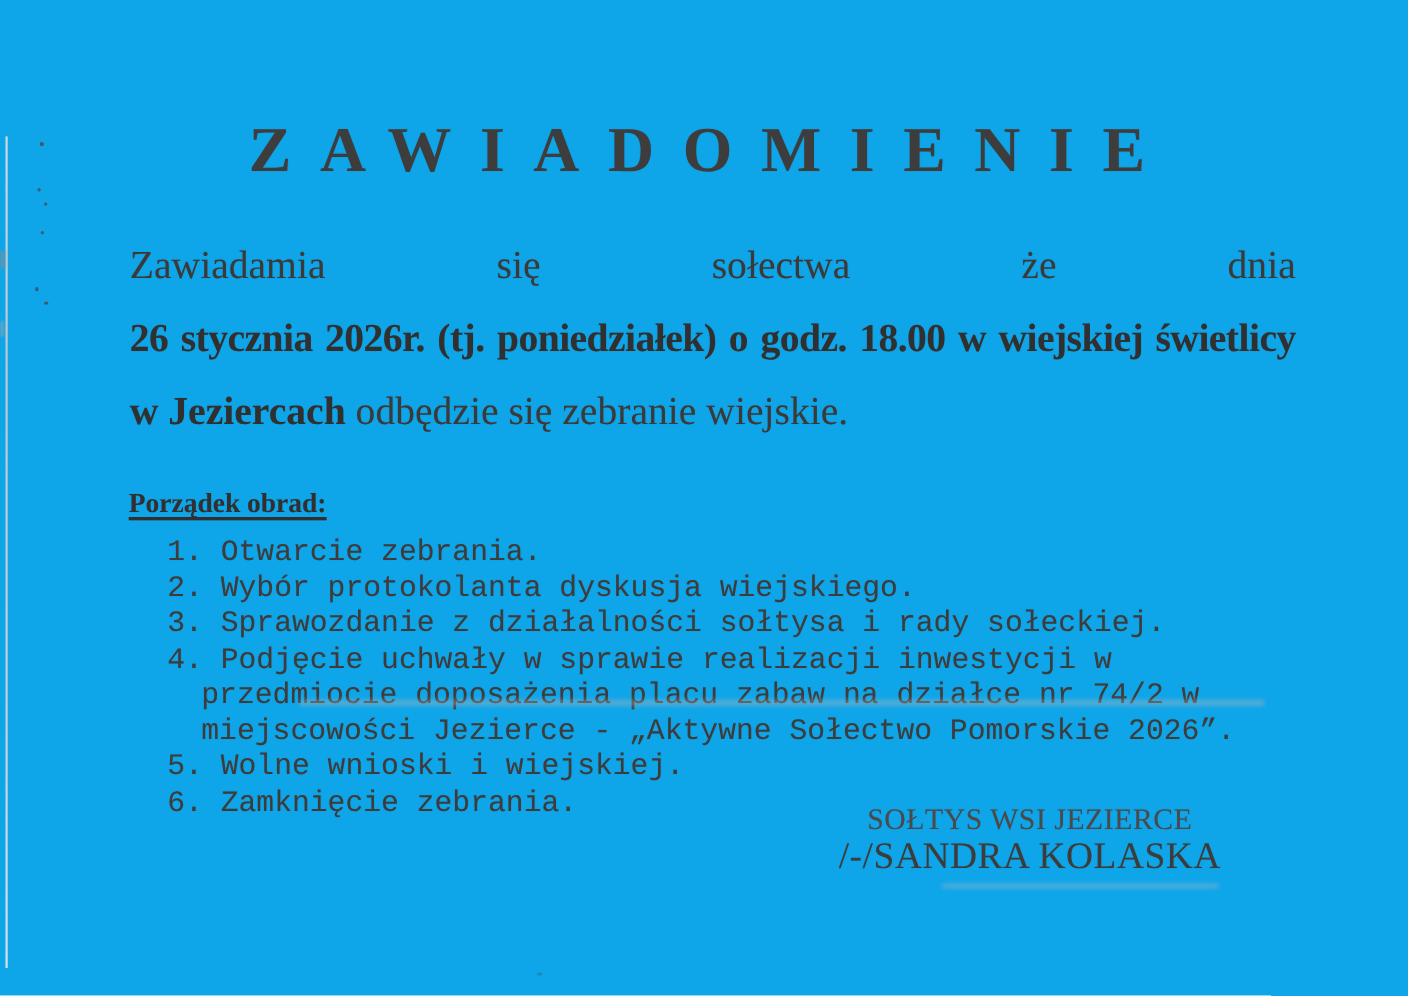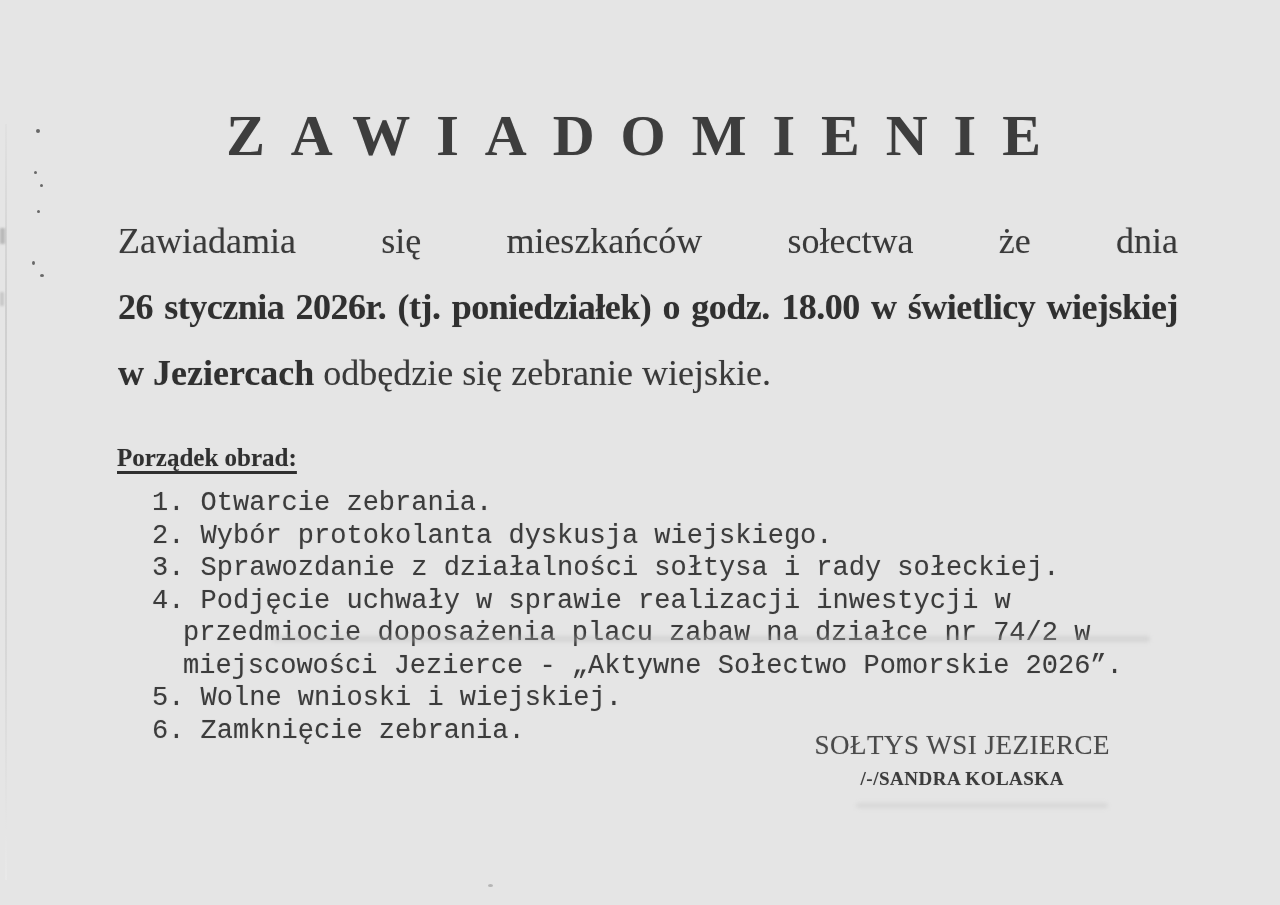--- a/index.html
+++ b/index.html
@@ -4,21 +4,21 @@
 <style>
   html, body {
     margin: 0;
     padding: 0;
     background: #ffffff;
   }
   .page {
     position: relative;
     width: 1280px;
     height: 905px;
-    background: #e5e5e5;
+    background: #0ea5e9;
     overflow: hidden;
     font-family: "Liberation Serif", "DejaVu Serif", serif;
     color: #383838;
     text-shadow: 0 0 1px rgba(90,90,90,0.35);
   }
 
   
   .title {
     position: absolute;
     top: 102px;
@@ -96,23 +96,23 @@
     text-align: center;
     color: #4a4a4a;
     margin-left: 40px;
   }
   .sig-role {
     font-size: 27px;
     line-height: 33px;
     letter-spacing: 0.5px;
   }
   .sig-name {
-    font-size: 19px;
+    font-size: 34px;
     line-height: 33px;
-    font-weight: 700;
+    font-weight: 400;
     letter-spacing: 0.5px;
     color: #3c3c3c;
   }
 
   
   .artifact { position: absolute; pointer-events: none; }
   .vline {
     left: 5px; top: 124px; width: 2px; height: 756px;
     background: linear-gradient(#e0e0e0, #cdcdcd 25%, #d6d6d6 70%, #e9e9e9);
     opacity: 0.9;
@@ -141,37 +141,36 @@
 <body>
 
 <div class="page">
 
   <div class="title">ZAWIADOMIENIE</div>
 
   <div class="intro">
     <div class="line">
         <span>Zawiadamia</span>
         <span>się</span>
-        <span>mieszkańców</span>
         <span>sołectwa</span>
         <span>że</span>
         <span>dnia</span>
       </div>
     <div class="line line2">
         <span class="bold">26</span>
         <span class="bold">stycznia</span>
         <span class="bold">2026r.</span>
         <span class="bold">(tj.</span>
         <span class="bold">poniedziałek)</span>
         <span class="bold">o</span>
         <span class="bold">godz.</span>
         <span class="bold">18.00</span>
         <span class="bold">w</span>
+        <span class="bold">wiejskiej</span>
         <span class="bold">świetlicy</span>
-        <span class="bold">wiejskiej</span>
       </div>
     <div class="line last">
       <span class="bold">w Jeziercach</span>
       <span>odbędzie się zebranie wiejskie.</span>
     </div>
   </div>
 
   <div class="agenda-heading">Porządek obrad:</div>
 
   <div class="agenda">

